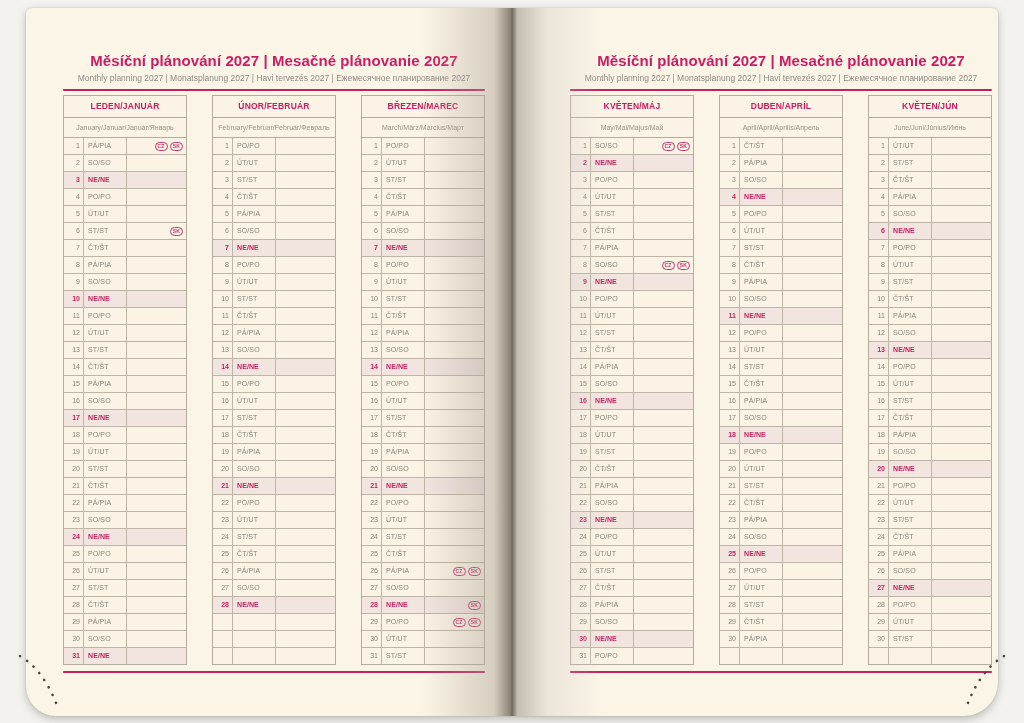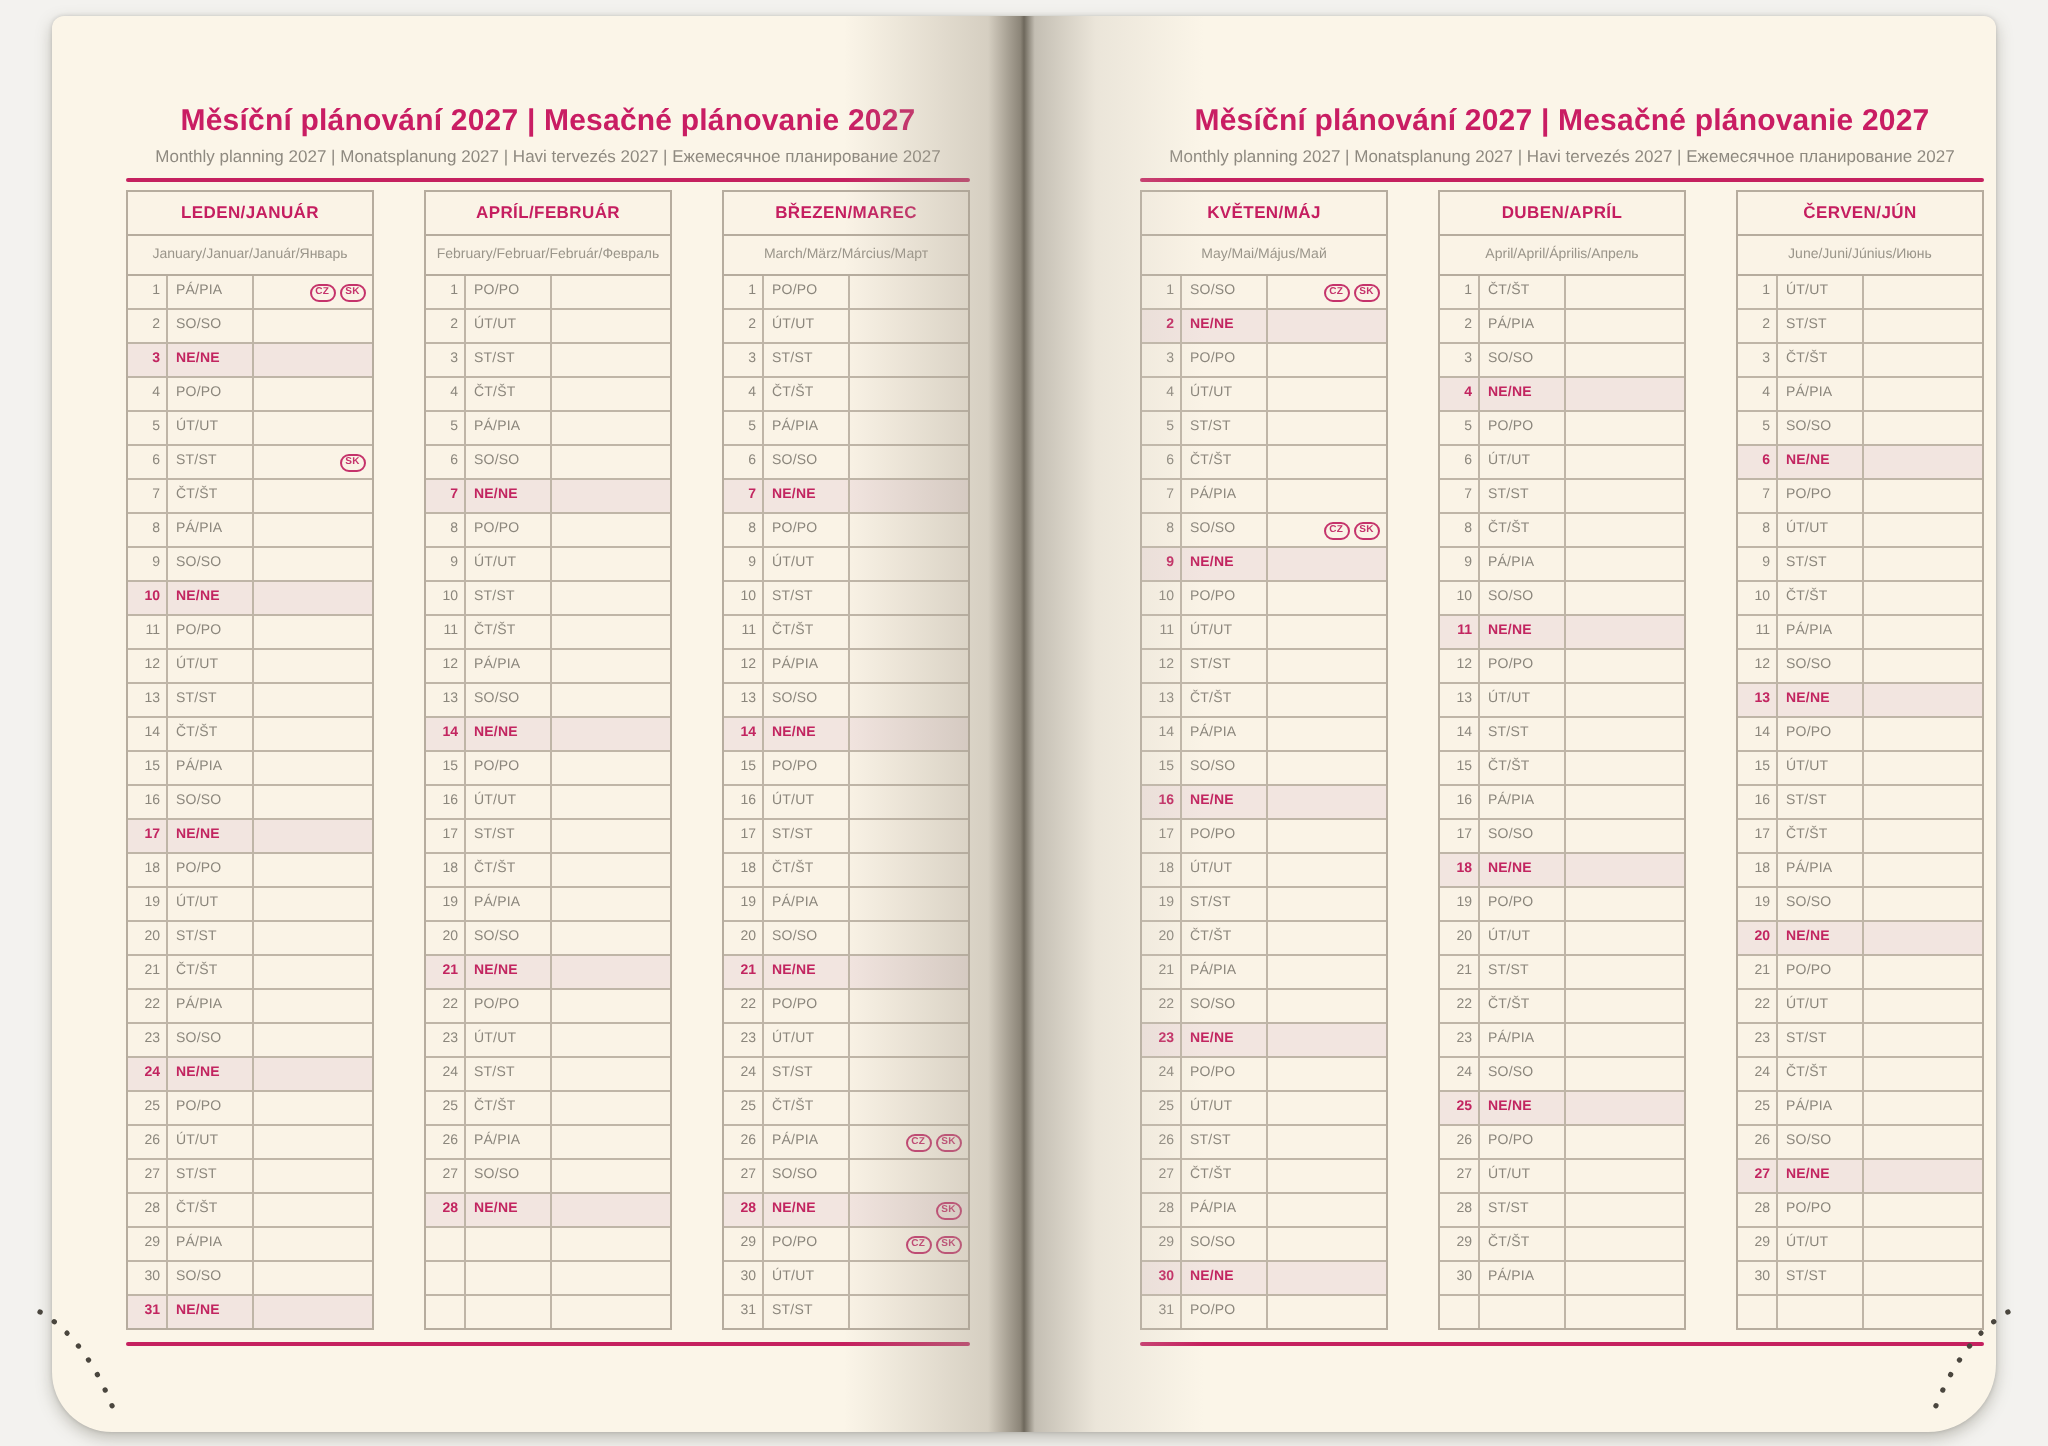--- a/index.html
+++ b/index.html
@@ -248,21 +248,21 @@
               <div class="c-day">SO/SO</div>
               <div class="c-note"></div>
             </div>
             <div class="m-row sun">
               <div class="c-num">31</div>
               <div class="c-day">NE/NE</div>
               <div class="c-note"></div>
             </div>
           </div>
           <div class="month">
-            <div class="m-name">APRÍL/FEBRUÁR</div>
+            <div class="m-name">ÚNOR/FEBRUÁR</div>
             <div class="m-langs">February/Februar/Február/Февраль</div>
             <div class="m-row">
               <div class="c-num">1</div>
               <div class="c-day">PO/PO</div>
               <div class="c-note"></div>
             </div>
             <div class="m-row">
               <div class="c-num">2</div>
               <div class="c-day">ÚT/UT</div>
               <div class="c-note"></div>
@@ -912,21 +912,21 @@
               <div class="c-day">PÁ/PIA</div>
               <div class="c-note"></div>
             </div>
             <div class="m-row">
               <div class="c-num"></div>
               <div class="c-day"></div>
               <div class="c-note"></div>
             </div>
           </div>
           <div class="month">
-            <div class="m-name">ČERVEN/JÚN</div>
+            <div class="m-name">KVĚTEN/JÚN</div>
             <div class="m-langs">June/Juni/Június/Июнь</div>
             <div class="m-row">
               <div class="c-num">1</div>
               <div class="c-day">ÚT/UT</div>
               <div class="c-note"></div>
             </div>
             <div class="m-row">
               <div class="c-num">2</div>
               <div class="c-day">ST/ST</div>
               <div class="c-note"></div>

